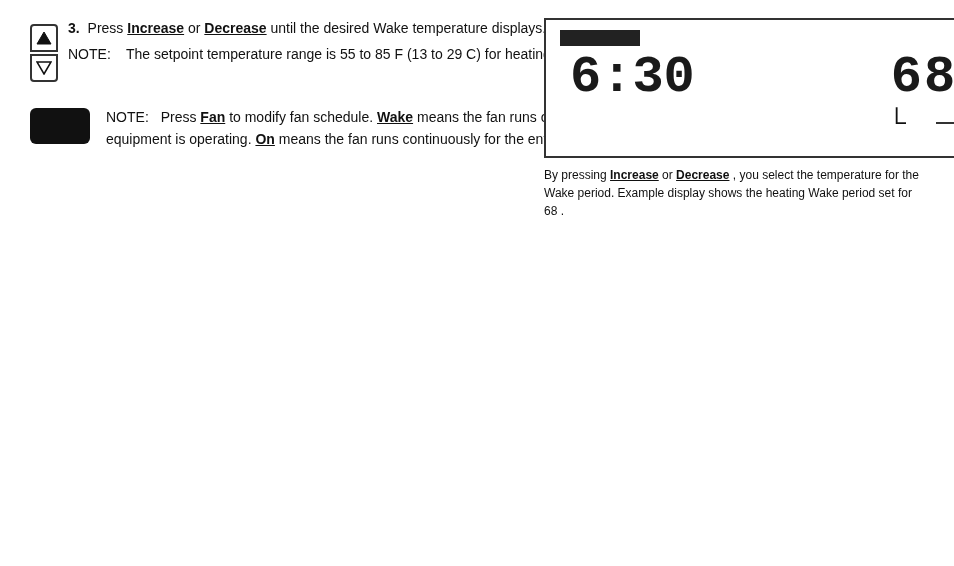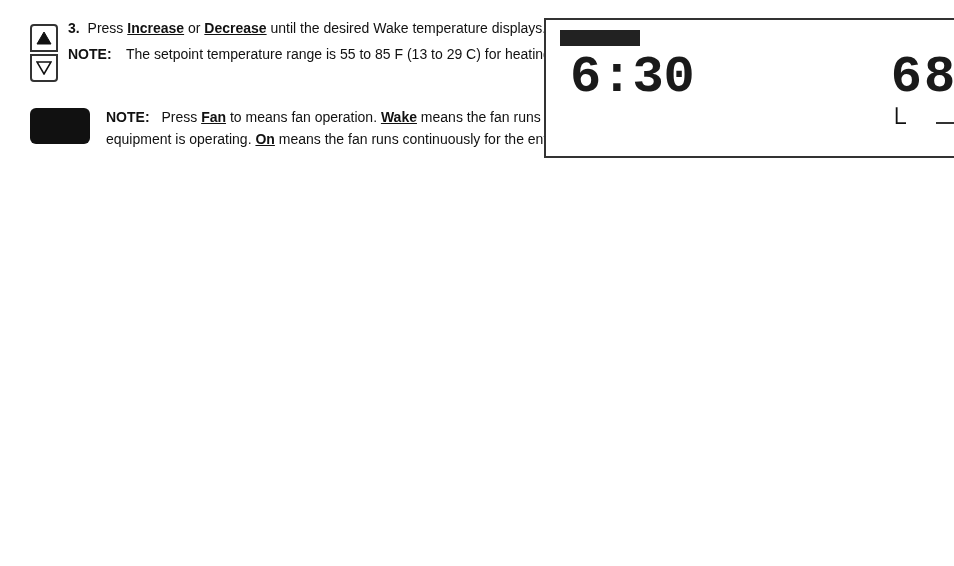--- a/index.html
+++ b/index.html
@@ -64,21 +64,21 @@
     .bold { font-weight: bold; text-decoration: underline; }
 
     .note-block {
       margin-top: 8px;
       display: flex;
       align-items: flex-start;
       line-height: 1.5;
     }
 
     .note-label {
-      font-weight: bold;
+      font-weight: normal;
       min-width: 50px;
       margin-right: 8px;
     }
 
     
     .display-area {
       position: absolute;
       top: 18px;
       right: 30px;
       width: 380px;
@@ -215,21 +215,21 @@
         <span class="note-label">NOTE:</span>
         <span>The setpoint temperature range is 55 to 85 F (13 to 29 C) for heating and 65 to 99 F (18 to 37 C) for cooling.</span>
       </div>
     </div>
   </div>
 
   <div class="section-note">
     <div class="fan-icon-box"></div>
     <div class="note-text-block">
       <span class="note-label">NOTE:</span>
-      <span>Press </span><span class="bold">Fan</span><span> to means fan operation. </span><span class="bold">Wake</span><span> means the fan runs only when the heating or cooling equipment is operating. </span><span class="bold">On</span><span> means the fan runs continuously for the entire schedule period.</span>
+      <span>Press </span><span class="bold">Fan</span><span> to modify fan schedule. </span><span class="bold">Wake</span><span> means the fan runs only when the heating or cooling equipment is operating. </span><span class="bold">On</span><span> means the fan runs continuously for the entire schedule period.</span>
     </div>
   </div>
 
 </div>
 
 <div class="display-area">
   <div class="thermostat-display">
 
     <div class="display-bar"></div>
 
@@ -240,13 +240,16 @@
           <span class="degree-symbol">°</span>
       </div>
     </div>
 
     <div class="display-bottom">
       <span class="heat-symbol" style="font-size:26px; font-family: Georgia, serif;">└</span>
       <span class="dash-symbol"></span>
     </div>
   </div>
 
+  <div class="display-caption">
+    <span>By pressing </span><span class="bold">Increase</span><span>   or  </span><span class="bold">Decrease</span><span>  , you select the temperature for the Wake period. Example display shows the heating Wake period set for 68 .</span>
+  </div>
 </div>
 
 </body></html>

